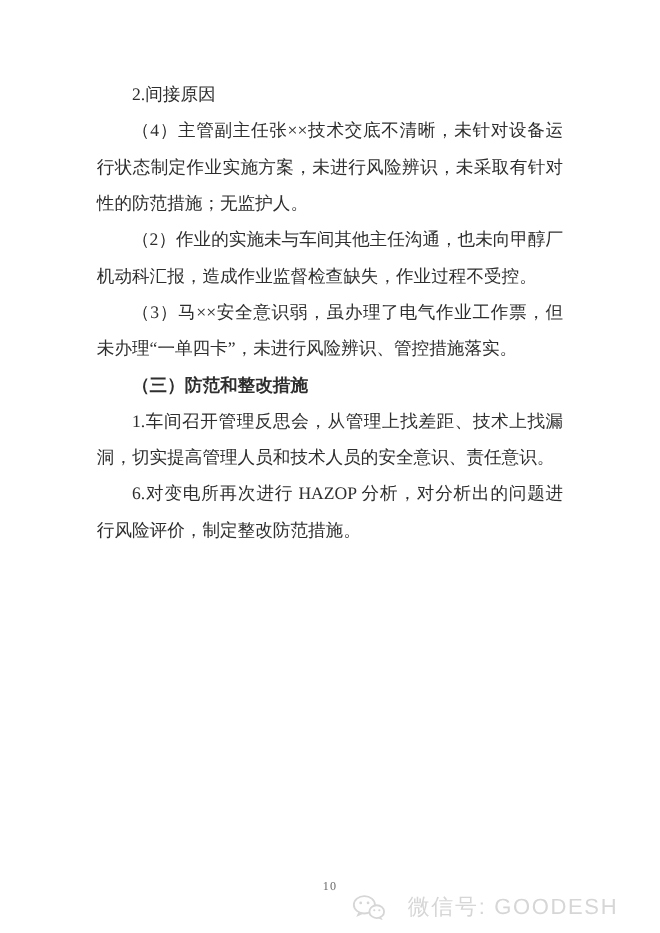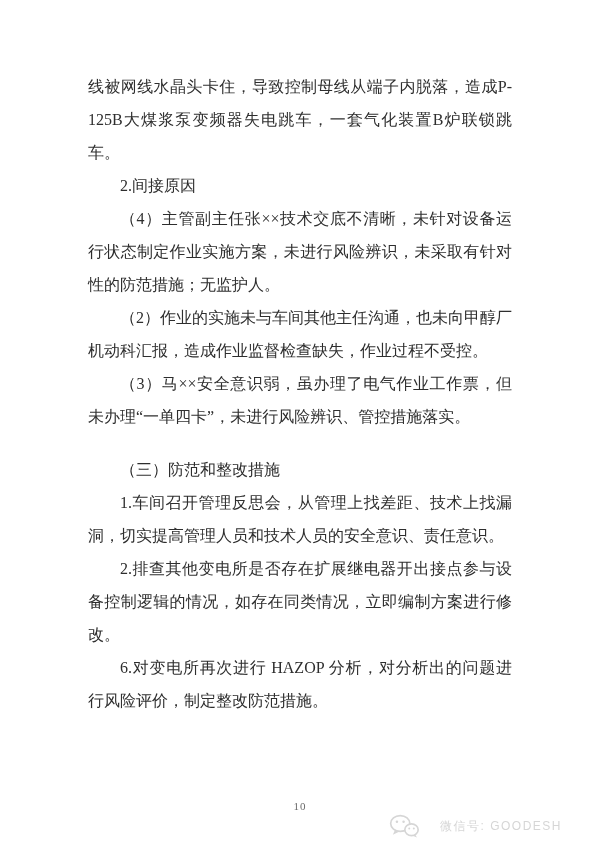--- a/index.html
+++ b/index.html
@@ -27,64 +27,61 @@
     text-justify: inter-character;
   }
   .para {
     margin: 0;
     text-indent: 2em;
   }
   .para.no-indent {
     text-indent: 0;
   }
   .para.heading {
-    font-weight: normal;
-    margin-top: 20px;
+    font-weight: bold;
   }
   .page-number {
     position: absolute;
     top: 800px;
     left: 0;
     width: 100%;
     text-align: center;
     font-size: 11px;
     color: #6a6a6a;
     letter-spacing: 1px;
   }
   .watermark {
     position: absolute;
     right: 38px;
     bottom: 10px;
     display: flex;
     align-items: center;
     gap: 21px;
     color: #d6d6d6;
-    font-size: 12px;
+    font-size: 20px;
     letter-spacing: 1.5px;
     font-family: "Liberation Sans", "DejaVu Sans", sans-serif;
     user-select: none;
   }
   .watermark svg {
     display: block;
   }
 </style>
 </head>
 <body>
 
 <div class="page">
 
   <div class="body-text">
-    <p class="para no-indent">线被网线水晶头卡住，导致控制母线从端子内脱落，造成P-125B大煤浆泵变频器失电跳车，一套气化装置B炉联锁跳车。</p>
     <p class="para">2.间接原因</p>
     <p class="para">（4）主管副主任张××技术交底不清晰，未针对设备运行状态制定作业实施方案，未进行风险辨识，未采取有针对性的防范措施；无监护人。</p>
     <p class="para">（2）作业的实施未与车间其他主任沟通，也未向甲醇厂机动科汇报，造成作业监督检查缺失，作业过程不受控。</p>
     <p class="para">（3）马××安全意识弱，虽办理了电气作业工作票，但未办理“一单四卡”，未进行风险辨识、管控措施落实。</p>
     <p class="para heading">（三）防范和整改措施</p>
     <p class="para">1.车间召开管理反思会，从管理上找差距、技术上找漏洞，切实提高管理人员和技术人员的安全意识、责任意识。</p>
-    <p class="para">2.排查其他变电所是否存在扩展继电器开出接点参与设备控制逻辑的情况，如存在同类情况，立即编制方案进行修改。</p>
     <p class="para">6.对变电所再次进行 HAZOP 分析，对分析出的问题进行风险评价，制定整改防范措施。</p>
   </div>
 
   <div class="page-number">10</div>
 
   <div class="watermark">
     <span>
       <svg width="30" height="24" viewBox="0 0 36 28">
         <ellipse cx="13.5" cy="11" rx="11.5" ry="9.5" fill="none" stroke="#d6d6d6" stroke-width="2"></ellipse>
         <path d="M7 19.2 L4.6 24.4 L11.5 21.2 Z" fill="#d6d6d6"></path>

